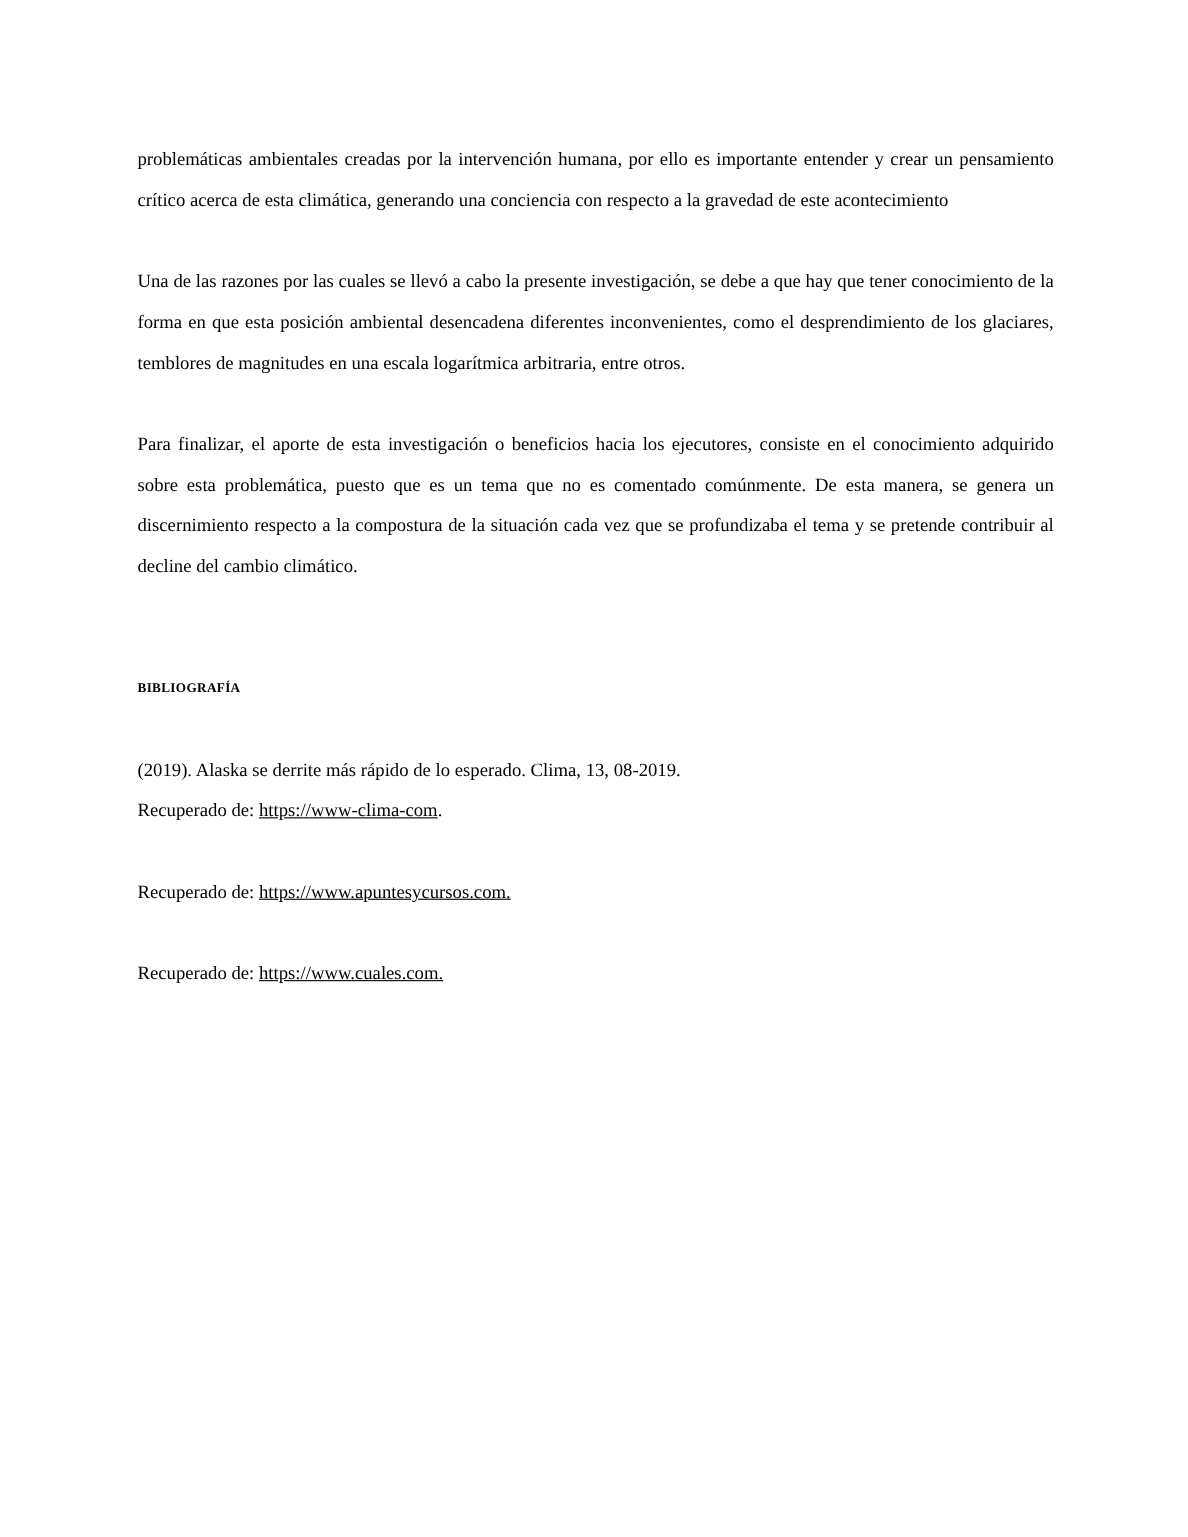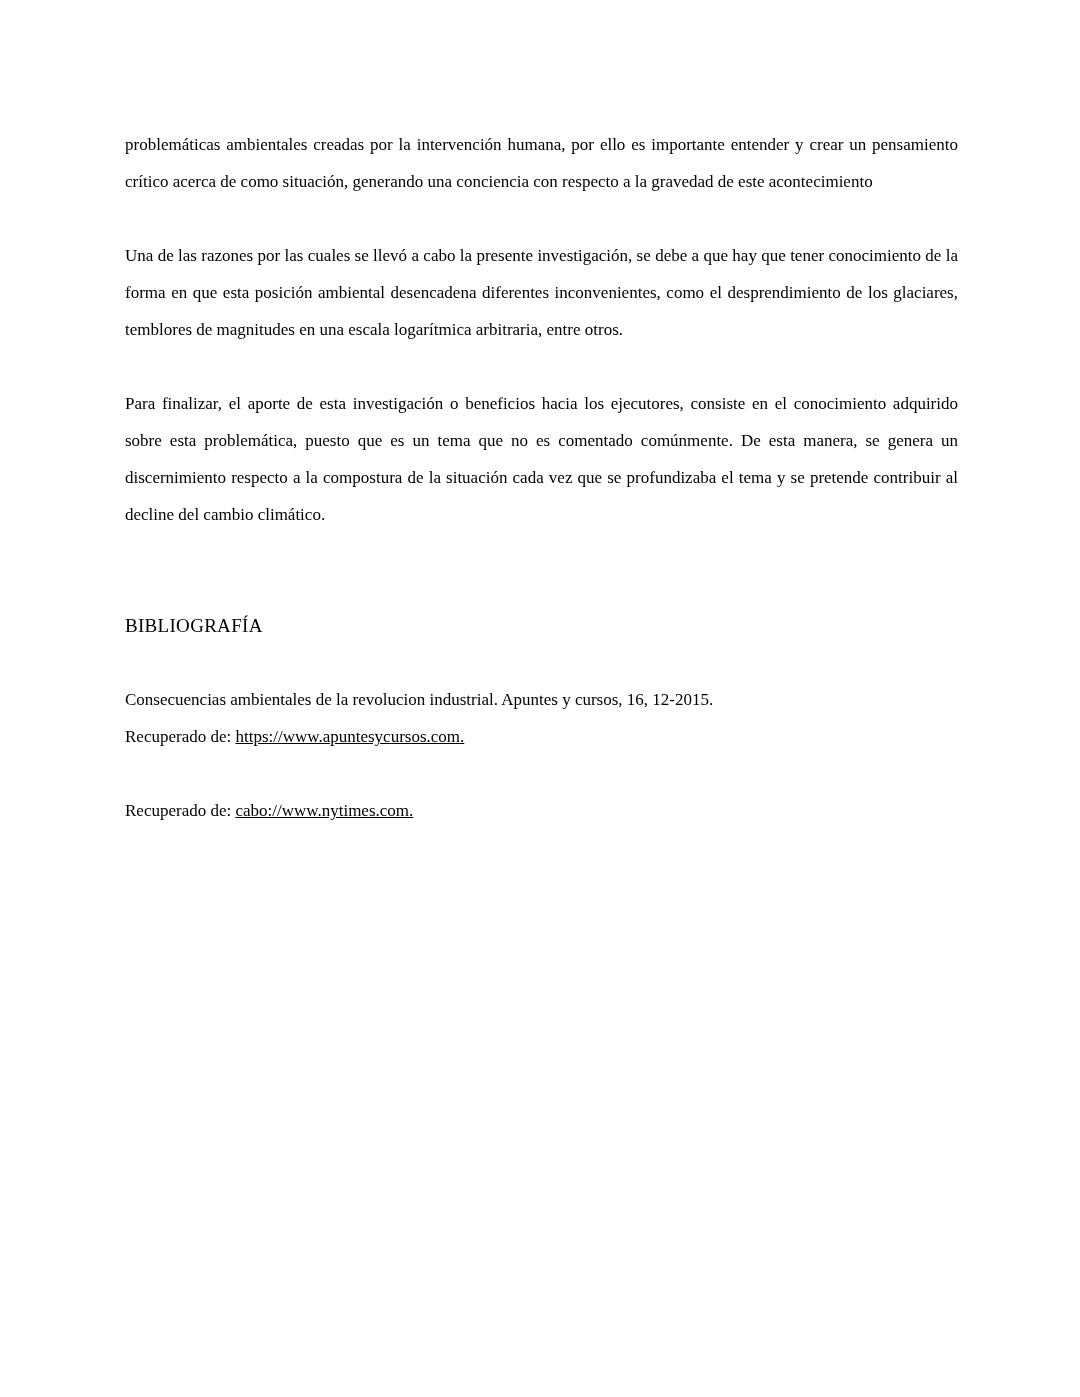--- a/index.html
+++ b/index.html
@@ -18,22 +18,22 @@
     font-size: 17px;
     line-height: 37px;
     color: #000000;
     overflow: hidden;
   }
   .para {
     margin: 0 0 37px 0;
     text-align: justify;
   }
   .bib-heading {
-    font-weight: normal;
-    font-size: 19px;
+    font-weight: bold;
+    font-size: 12px;
     margin: 74px 0 37px 0;
     letter-spacing: 0.3px;
   }
   .entry {
     margin: 0 0 37px 0;
     text-align: left;
   }
   .entry p {
     margin: 0;
   }
@@ -41,29 +41,32 @@
     color: #000000;
     text-decoration: underline;
     cursor: pointer;
   }
 </style>
 </head>
 <body>
 
 <div class="page">
   <div id="paragraphs">
-      <p class="para">problemáticas ambientales creadas por la intervención humana, por ello es importante entender y crear un pensamiento crítico acerca de como situación, generando una conciencia con respecto a la gravedad de este acontecimiento</p>
+      <p class="para">problemáticas ambientales creadas por la intervención humana, por ello es importante entender y crear un pensamiento crítico acerca de esta climática, generando una conciencia con respecto a la gravedad de este acontecimiento</p>
       <p class="para">Una de las razones por las cuales se llevó a cabo la presente investigación, se debe a que hay que tener conocimiento de la forma en que esta posición ambiental desencadena diferentes inconvenientes, como el desprendimiento de los glaciares, temblores de magnitudes en una escala logarítmica arbitraria, entre otros.</p>
       <p class="para">Para finalizar, el aporte de esta investigación o beneficios hacia los ejecutores, consiste en el conocimiento adquirido sobre esta problemática, puesto que es un tema que no es comentado comúnmente. De esta manera, se genera un discernimiento respecto a la compostura de la situación  cada vez que se profundizaba el tema y se pretende contribuir al decline del cambio climático.</p>
     </div>
 
   <div class="bib-heading">BIBLIOGRAFÍA</div>
 
   <div id="bib-entries">
       <div class="entry">
-        <p>Consecuencias ambientales de la revolucion industrial. Apuntes y cursos, 16, 12-2015.</p>
+        <p>(2019). Alaska se derrite más rápido de lo esperado. Clima, 13, 08-2019.</p>
+        <p><span>Recuperado de: </span><a class="doc-link">https://www-clima-com</a><span>.</span></p>
+      </div>
+      <div class="entry">
         <p><span>Recuperado de: </span><a class="doc-link">https://www.apuntesycursos.com.</a><span></span></p>
       </div>
       <div class="entry">
-        <p><span>Recuperado de: </span><a class="doc-link">cabo://www.nytimes.com.</a><span></span></p>
+        <p><span>Recuperado de: </span><a class="doc-link">https://www.cuales.com.</a><span></span></p>
       </div>
     </div>
 </div>
 
 </body></html>

